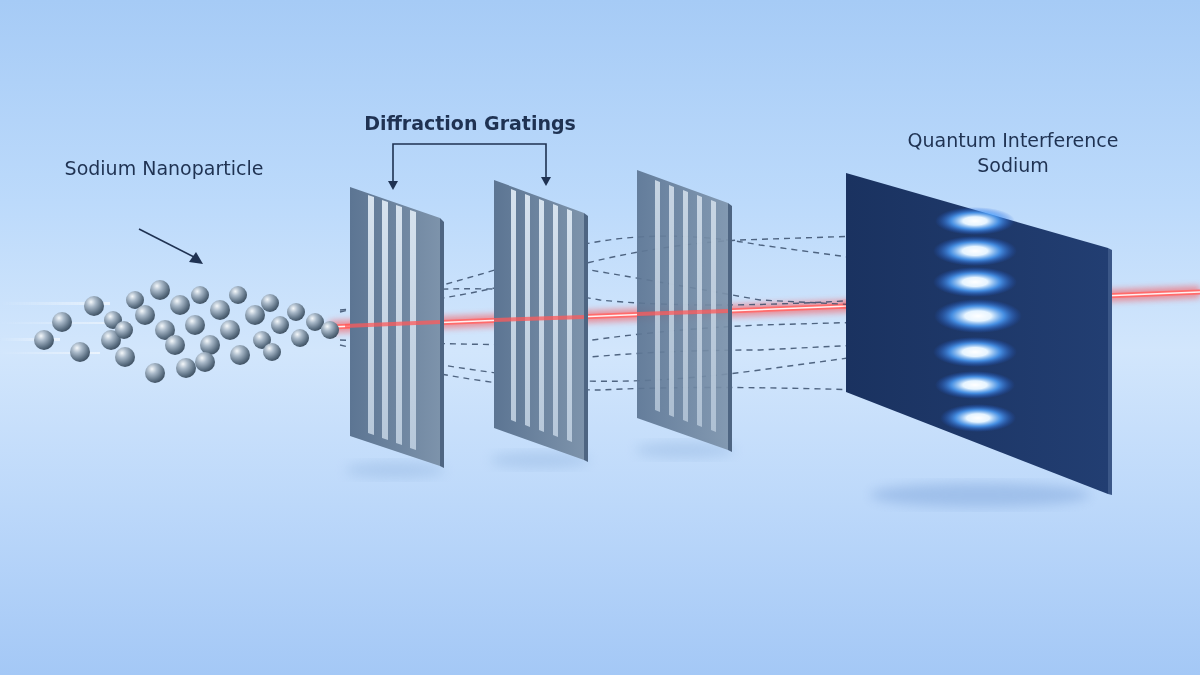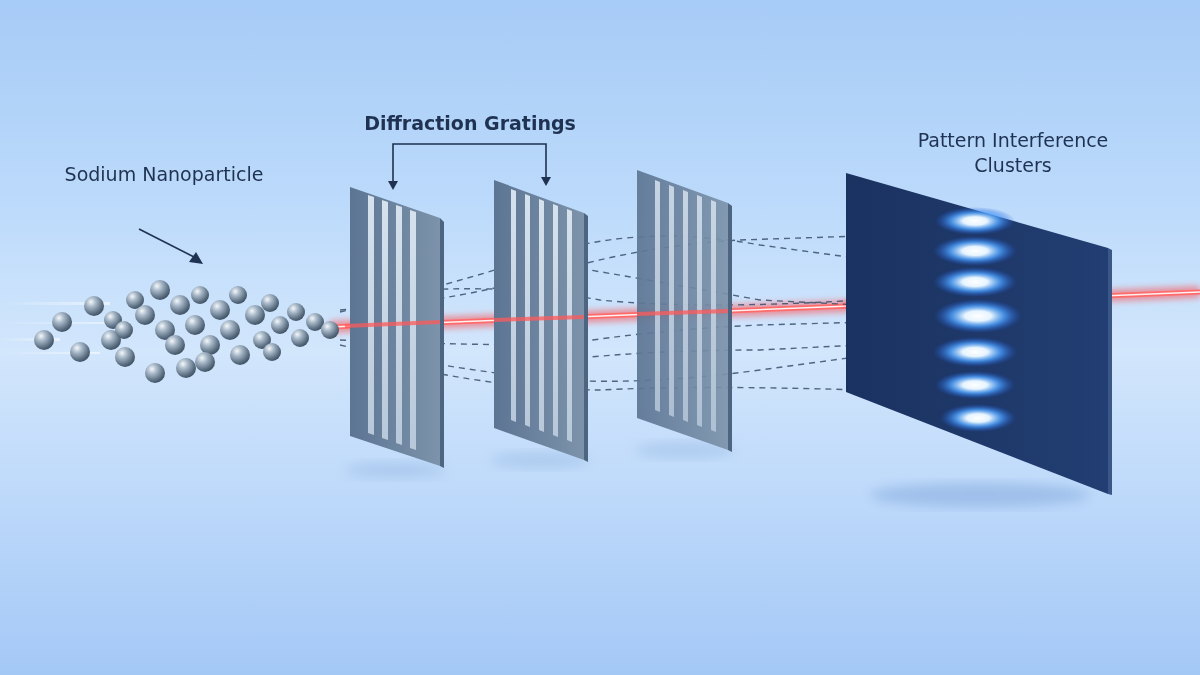--- a/index.html
+++ b/index.html
@@ -181,24 +181,24 @@
     </g>
   </g>
 
   <g stroke="#1f3252" stroke-width="1.6" fill="none">
     <polyline points="393,182 393,144 546,144 546,178"></polyline>
   </g>
   <polygon points="388,181 398,181 393,190" fill="#1f3252"></polygon>
   <polygon points="541,177 551,177 546,186" fill="#1f3252"></polygon>
 </svg>
 
-<div class="label" style="left:34px; top:162px; width:260px;">
+<div class="label" style="left:34px; top:156px; width:260px;">
   <span>Sodium Nanoparticle</span>
 </div>
 
 <div class="label" style="left:340px; top:111px; width:260px;font-weight:bold;">
   <span>Diffraction Gratings</span>
 </div>
 
 <div class="label" style="left:868px; top:128px; width:290px;">
-  <span>Pattern Interference</span>
-  <span>Clusters</span>
+  <span>Quantum Interference</span>
+  <span>Sodium</span>
 </div>
 
 </body></html>

